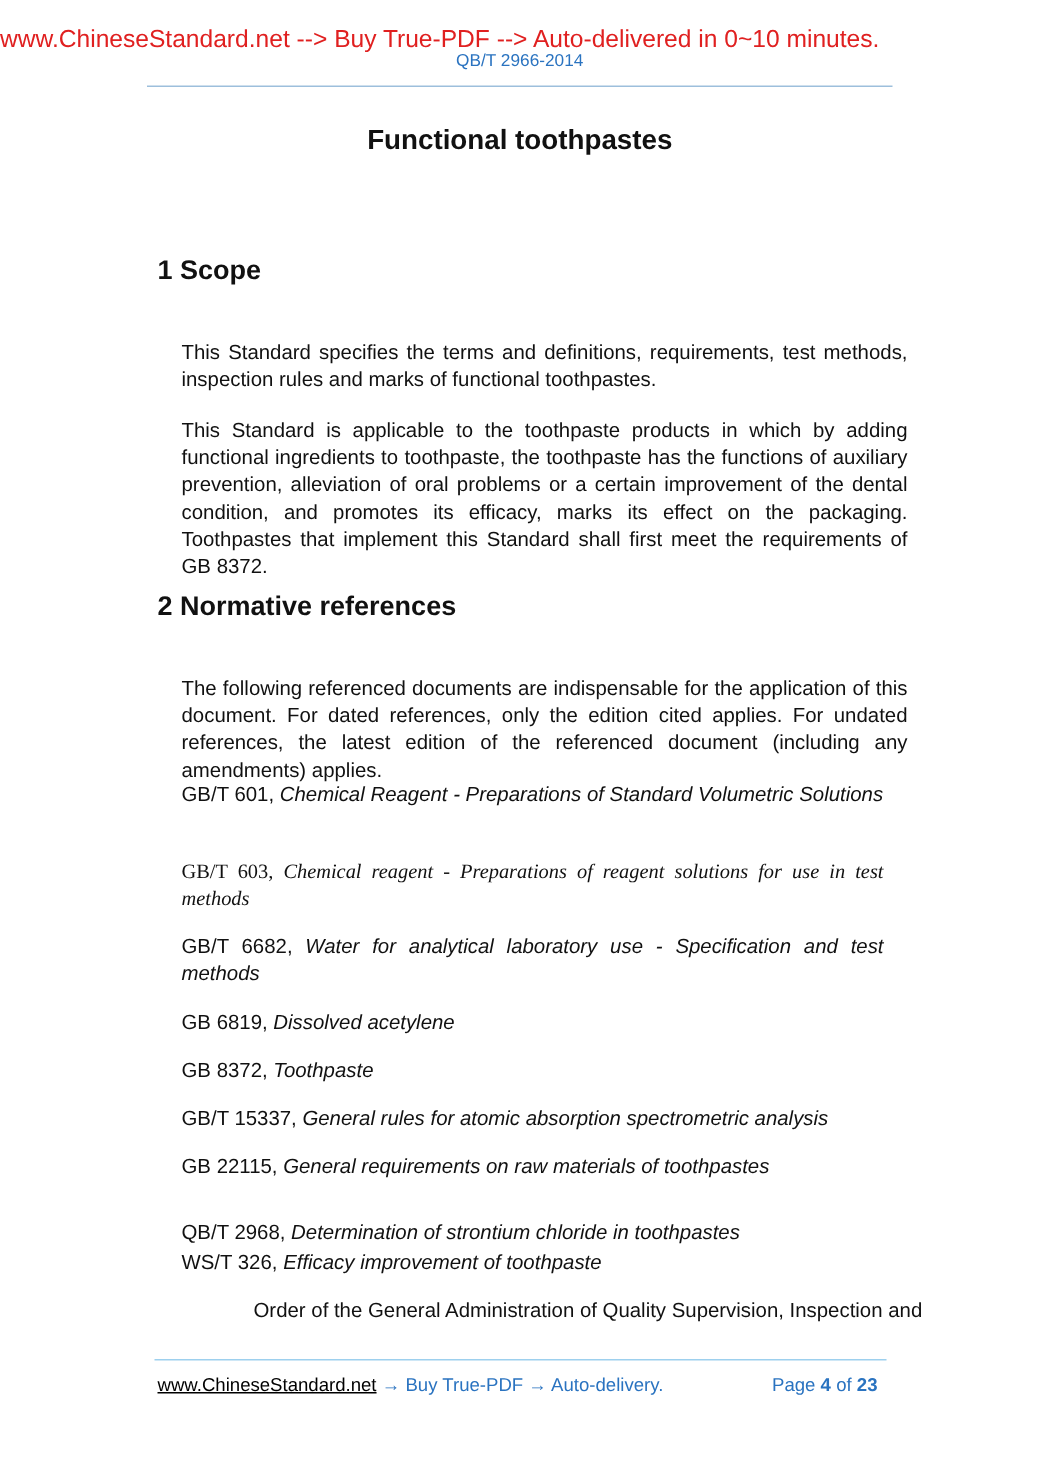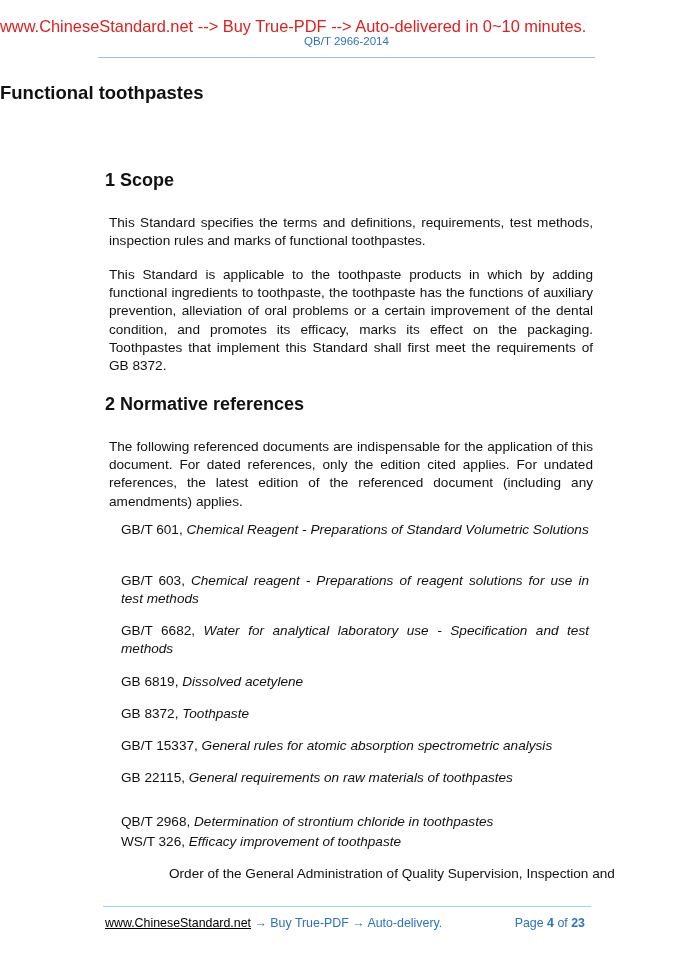--- a/index.html
+++ b/index.html
@@ -1,27 +1,27 @@
 <!DOCTYPE html>
 <html><head>
 <meta charset="utf-8">
 <style>
   html, body { margin: 0; padding: 0; background: #ffffff; }
   body { width: 693px; height: 980px; position: relative; overflow: hidden;
          font-family: "Liberation Sans", sans-serif; color: #111; }
-  .banner { position: absolute; top: 17px; left: 0; width: 693px; text-align: left;
+  .banner { position: absolute; top: 17px; left: 0; width: 553px; text-align: center;
             color: #e02020; font-size: 16.4px; line-height: 18px; white-space: nowrap; }
   .std-code { position: absolute; top: 35px; left: 0; width: 693px; text-align: center;
               color: #2a73c0; font-size: 11.5px; line-height: 13px; }
   .hr-top { position: absolute; top: 57px; left: 98px; width: 497px; height: 1px; background: #9dbfdc; }
-  .doc-title { position: absolute; top: 82px; left: 0; width: 693px; 
+  .doc-title { position: absolute; top: 82px; left: 0; width: 693px; text-align: center;
                font-weight: bold; font-size: 18.5px; line-height: 22px; }
   .h1 { position: absolute; left: 105px; font-weight: bold; font-size: 18px; line-height: 22px; margin: 0; }
   .para { position: absolute; left: 105px; width: 484px; font-size: 13.6px; line-height: 18.2px;
-          text-align: justify; margin: 4px; }
+          text-align: justify; margin: 16px; }
   .ref { position: absolute; left: 121px; width: 468px; font-size: 13.6px; line-height: 18.2px;
          text-align: justify; margin: 0; }
   .ref i { font-style: italic; }
   .hr-bottom { position: absolute; top: 906px; left: 103px; width: 488px; height: 1px; background: #9dd0ee; }
   .footer { position: absolute; top: 916px; left: 105px; width: 480px; font-size: 12.4px; line-height: 15px;
             color: #2a73c0; }
   .footer a { color: #000000; text-decoration: underline; }
   .footer .right { position: absolute; right: 0; top: 0; margin-left: 40px; }
   .footer b { font-weight: bold; }
 </style>
@@ -35,21 +35,21 @@
 <div class="doc-title">Functional toothpastes</div>
 
 <h2 class="h1" style="top:169px;">1 Scope</h2>
 <p class="para" style="top:210px;">This Standard specifies the terms and definitions, requirements, test methods, inspection rules and marks of functional toothpastes.</p>
 <p class="para" style="top:262px;">This Standard is applicable to the toothpaste products in which by adding functional ingredients to toothpaste, the toothpaste has the functions of auxiliary prevention, alleviation of oral problems or a certain improvement of the dental condition, and promotes its efficacy, marks its effect on the packaging. Toothpastes that implement this Standard shall first meet the requirements of GB 8372.</p>
 
 <h2 class="h1" style="top:393px;">2 Normative references</h2>
 <p class="para" style="top:434px;">The following referenced documents are indispensable for the application of this document. For dated references, only the edition cited applies. For undated references, the latest edition of the referenced document (including any amendments) applies.</p>
 
 <p class="ref" style="top:521px;"><span>GB/T 601, </span><i>Chemical Reagent - Preparations of Standard Volumetric Solutions</i></p>
-<p class="ref" style="top:572px;"><span>GB/T 603, </span><i>Chemical reagent - Preparations of reagent solutions for use in test methods</i></p>
+<p class="ref" style="top:572px;font-family:Liberation Serif, serif;"><span>GB/T 603, </span><i>Chemical reagent - Preparations of reagent solutions for use in test methods</i></p>
 <p class="ref" style="top:622px;"><span>GB/T 6682, </span><i>Water for analytical laboratory use - Specification and test methods</i></p>
 <p class="ref" style="top:673px;"><span>GB 6819, </span><i>Dissolved acetylene</i></p>
 <p class="ref" style="top:705px;"><span>GB 8372, </span><i>Toothpaste</i></p>
 <p class="ref" style="top:737px;"><span>GB/T 15337, </span><i>General rules for atomic absorption spectrometric analysis</i></p>
 <p class="ref" style="top:769px;"><span>GB 22115, </span><i>General requirements on raw materials of toothpastes</i></p>
 <p class="ref" style="top:801px;margin-top:12px;"><span>QB/T 2968, </span><i>Determination of strontium chloride in toothpastes</i></p>
 <p class="ref" style="top:833px;"><span>WS/T 326, </span><i>Efficacy improvement of toothpaste</i></p>
 <p class="ref" style="top:865px;margin-left:48px;"><span>Order of the General Administration of Quality Supervision, Inspection and</span><i></i></p>
 
 <div class="hr-bottom"></div>

